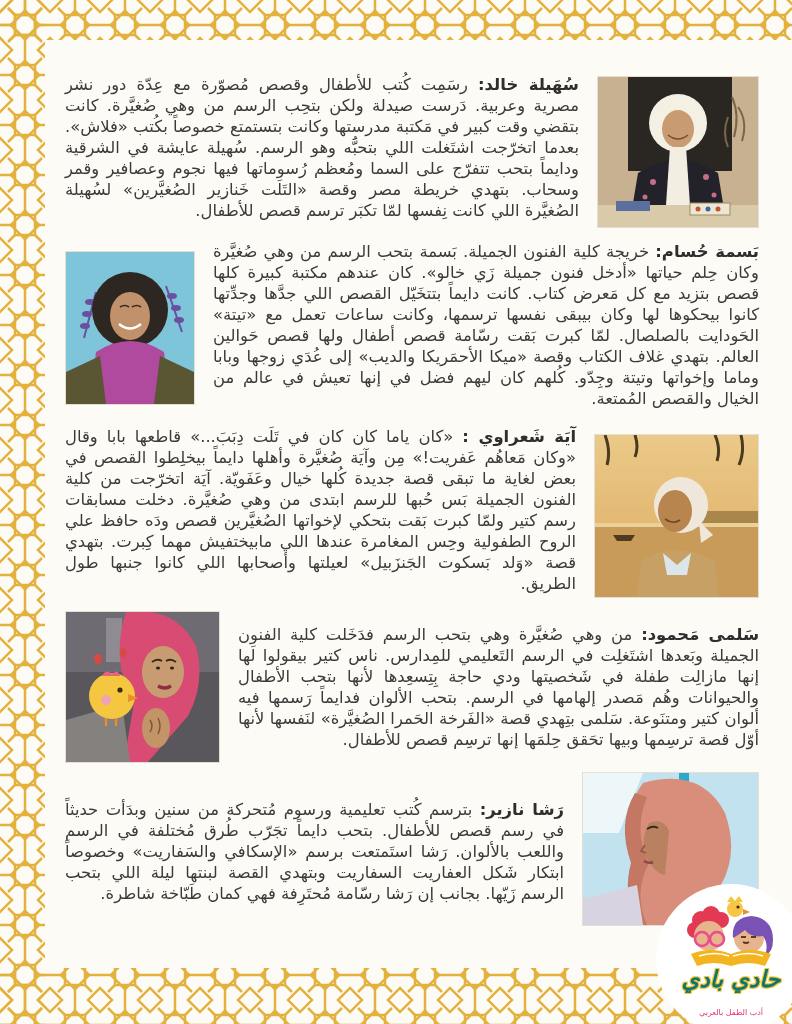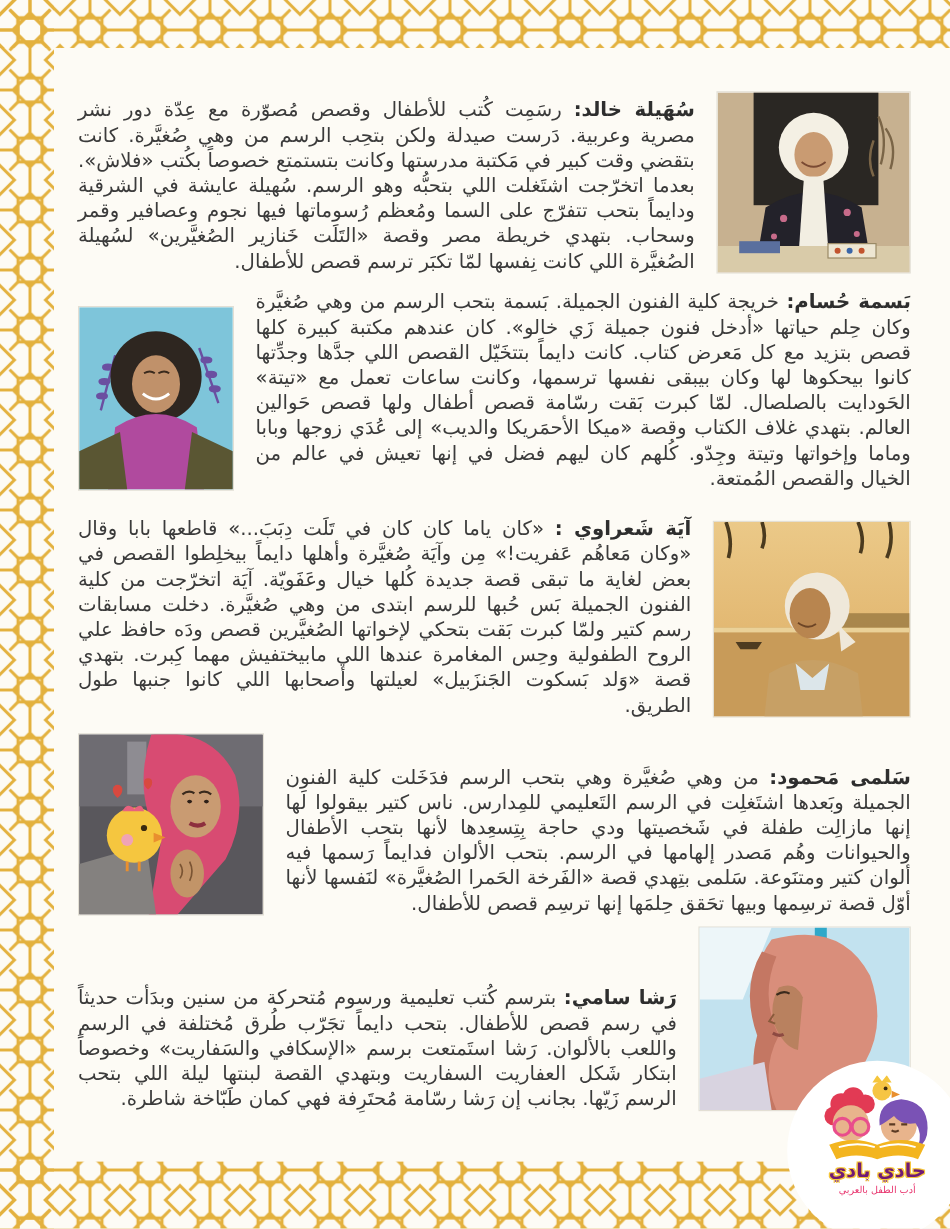--- a/index.html
+++ b/index.html
@@ -6,42 +6,43 @@
   .page{
     position:relative;width:792px;height:1024px;margin:0 auto;
     background:#FDFBF5;overflow:hidden;
     font-family:"DejaVu Sans",sans-serif;
   }
   .frame{position:absolute;inset:0;z-index:0;}
   .content{
     position:absolute;top:40px;left:45px;right:13px;bottom:50px;
     z-index:2;direction:rtl;padding:26px 20px 0 20px;box-sizing:border-box;
   }
-  .row{display:flex;align-items:flex-end;gap:18px;margin-bottom:13px;}
+  .row{display:flex;align-items:center;gap:18px;margin-bottom:13px;}
   .row.photo-left{}
   .bio{
     flex:1;font-size:16.4px;line-height:21px;color:#3b3b3b;
     text-align:justify;margin:0;
   }
   .bio b{color:#2e2e2e;}
   .photo{flex:0 0 auto;display:block;border:1px solid #e3dfd4;background:#fff;}
   .pt1{margin-top:10px;} .pt2{margin-top:6px;} .pt3{margin-top:12px;}
   .pt4{margin-top:0;} .pt5{margin-top:-4px;}
   .logo{
     position:absolute;right:-14px;bottom:-10px;width:150px;height:150px;
     background:#ffffff;border-radius:50%;z-index:5;
     display:flex;flex-direction:column;align-items:center;justify-content:flex-start;
     padding-top:12px;box-sizing:border-box;
   }
   .logo-word{
-    font-size:16px;font-weight:bold;color:#701a75;direction:rtl;line-height:1;
+    font-size:23px;font-weight:bold;color:#0f766e;direction:rtl;line-height:1;
     text-shadow:1px 1px 0 #F5C63C,-1px -1px 0 #F5C63C,1px -1px 0 #F5C63C,-1px 1px 0 #F5C63C;
     margin-top:-2px;
-  }
-  .logo-tag{font-size:8px;color:#E8336D;direction:rtl;margin-top:3px;}
+    font-style:italic;
+  }
+  .logo-tag{font-size:8px;color:#E8336D;direction:rtl;margin-top:17px;}
 </style>
 </head>
 <body>
 
 <div class="page">
 
   <svg class="frame" width="792" height="1024" viewBox="0 0 792 1024">
     <defs>
       <pattern id="geo" width="50" height="50" patternUnits="userSpaceOnUse">
         <g fill="none" stroke="#E3B13E" stroke-width="2.5">
@@ -184,21 +185,21 @@
         <path d="M0 0 h60 l-24 60 H0 Z" fill="#EDF6F9"></path>
         <rect x="96" y="0" width="10" height="46" fill="#2FA8C9"></rect>
         <path d="M60 10 q58 -16 82 30 q14 40 -4 72 l-6 40 H58 q-16 -30 -6 -58 q-18 -48 8 -84 Z" fill="#D98E7B"></path>
         <path d="M64 24 q-14 34 2 66 q-16 30 -2 62 h-12 q-12 -34 -4 -62 q-14 -40 4 -70 Z" fill="#C47763"></path>
         <path d="M66 50 q-8 14 -4 30 q8 20 20 22 l4 -44 q-6 -14 -20 -8" fill="#B9815F"></path>
         <path d="M62 72 l-4 6 5 2" stroke="#8a5b3c" stroke-width="1.6" fill="none"></path>
         <path d="M64 56 q6 -4 11 -1" stroke="#3a2a1d" stroke-width="1.8" fill="none"></path>
         <path d="M61 88 q5 3 9 1" stroke="#8D4A42" stroke-width="2.6" fill="none"></path>
         <path d="M0 126 L54 112 60 152 0 152 Z" fill="#D8D3E0"></path>
       </svg>
-      <p class="bio"><b>رَشا سامي:</b> <span>بترسم كُتب تعليمية ورسوم مُتحركة من سنين وبدَأت حديثاً في رسم قصص للأطفال. بتحب دايماً تجَرّب طُرق مُختلفة في الرسم واللعب بالألوان. رَشا استَمتعت برسم «الإسكافي والسَفاريت» وخصوصاً ابتكار شَكل العفاريت السفاريت وبتهدي القصة لبنتها ليلة اللي بتحب الرسم زَيّها. بجانب إن رَشا رسّامة مُحتَرِفة فهي كمان طَبّاخة شاطرة.</span></p>
+      <p class="bio"><b>رَشا نازير:</b> <span>بترسم كُتب تعليمية ورسوم مُتحركة من سنين وبدَأت حديثاً في رسم قصص للأطفال. بتحب دايماً تجَرّب طُرق مُختلفة في الرسم واللعب بالألوان. رَشا استَمتعت برسم «الإسكافي والسَفاريت» وخصوصاً ابتكار شَكل العفاريت السفاريت وبتهدي القصة لبنتها ليلة اللي بتحب الرسم زَيّها. بجانب إن رَشا رسّامة مُحتَرِفة فهي كمان طَبّاخة شاطرة.</span></p>
     </div>
 
   </div>
 
   <div class="logo">
     <svg width="112" height="74" viewBox="0 0 112 74">
       <g>
         <path d="M52 6 l4 -6 4 5 4 -5 4 6 Z" fill="#F5C63C"></path>
         <circle cx="60" cy="13" r="8" fill="#F6C544"></circle>
         <circle cx="63" cy="11" r="1.6" fill="#3a2a10"></circle>

